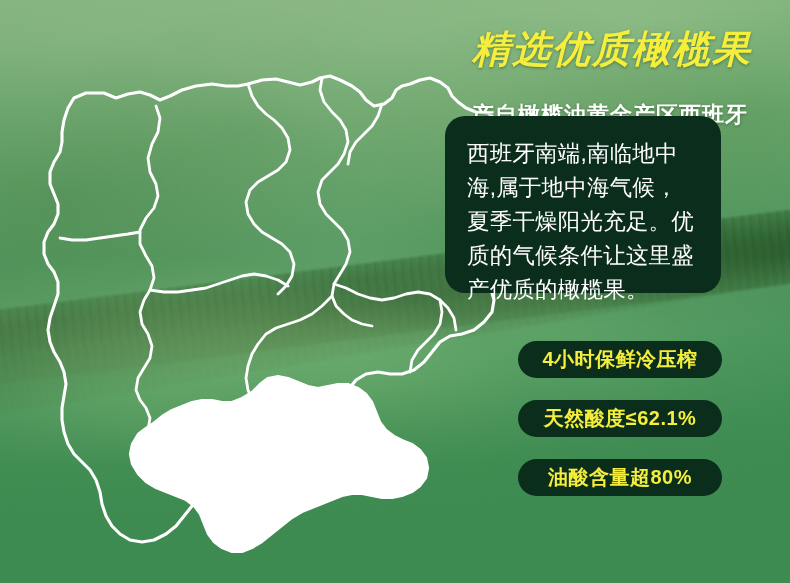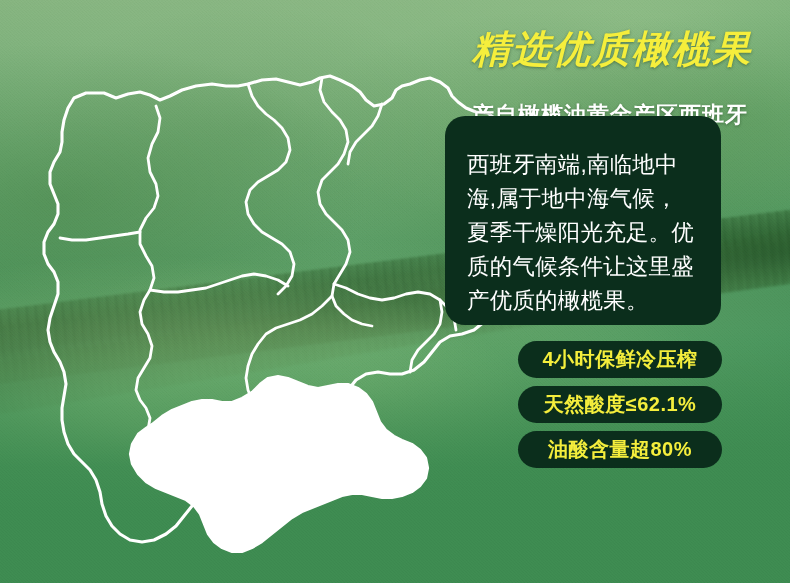--- a/index.html
+++ b/index.html
@@ -179,25 +179,25 @@
     white-space: nowrap;
     margin-top: 30px;
   }
 
   
   .desc-box {
     position: absolute;
     left: 445px;
     top: 116px;
     width: 276px;
-    height: 209px;
+    height: 177px;
     background: #0b2e1c;
     border-radius: 20px;
     box-sizing: border-box;
-    padding: 32px 22px 16px 22px;
+    padding: 21px 22px 16px 22px;
   }
   .desc-text {
     color: #ffffff;
     font-size: 22.5px;
     line-height: 34px;
     letter-spacing: 0.2px;
     font-weight: normal;
     margin: 0;
   }
 
@@ -212,21 +212,21 @@
     height: 37px;
     border-radius: 19px;
     background: #0b2e1c;
     color: #f5ee3c;
     font-size: 20px;
     font-weight: bold;
     letter-spacing: 0.5px;
     display: flex;
     align-items: center;
     justify-content: center;
-    margin-bottom: 8px;
+    margin-bottom: 22px;
     white-space: nowrap;
   }
   .badge:last-child { margin-bottom: 16px; }
 </style>
 </head>
 <body>
 
 <div id="poster">
 
   <div class="bg-layer bg-sky-hills"></div>

